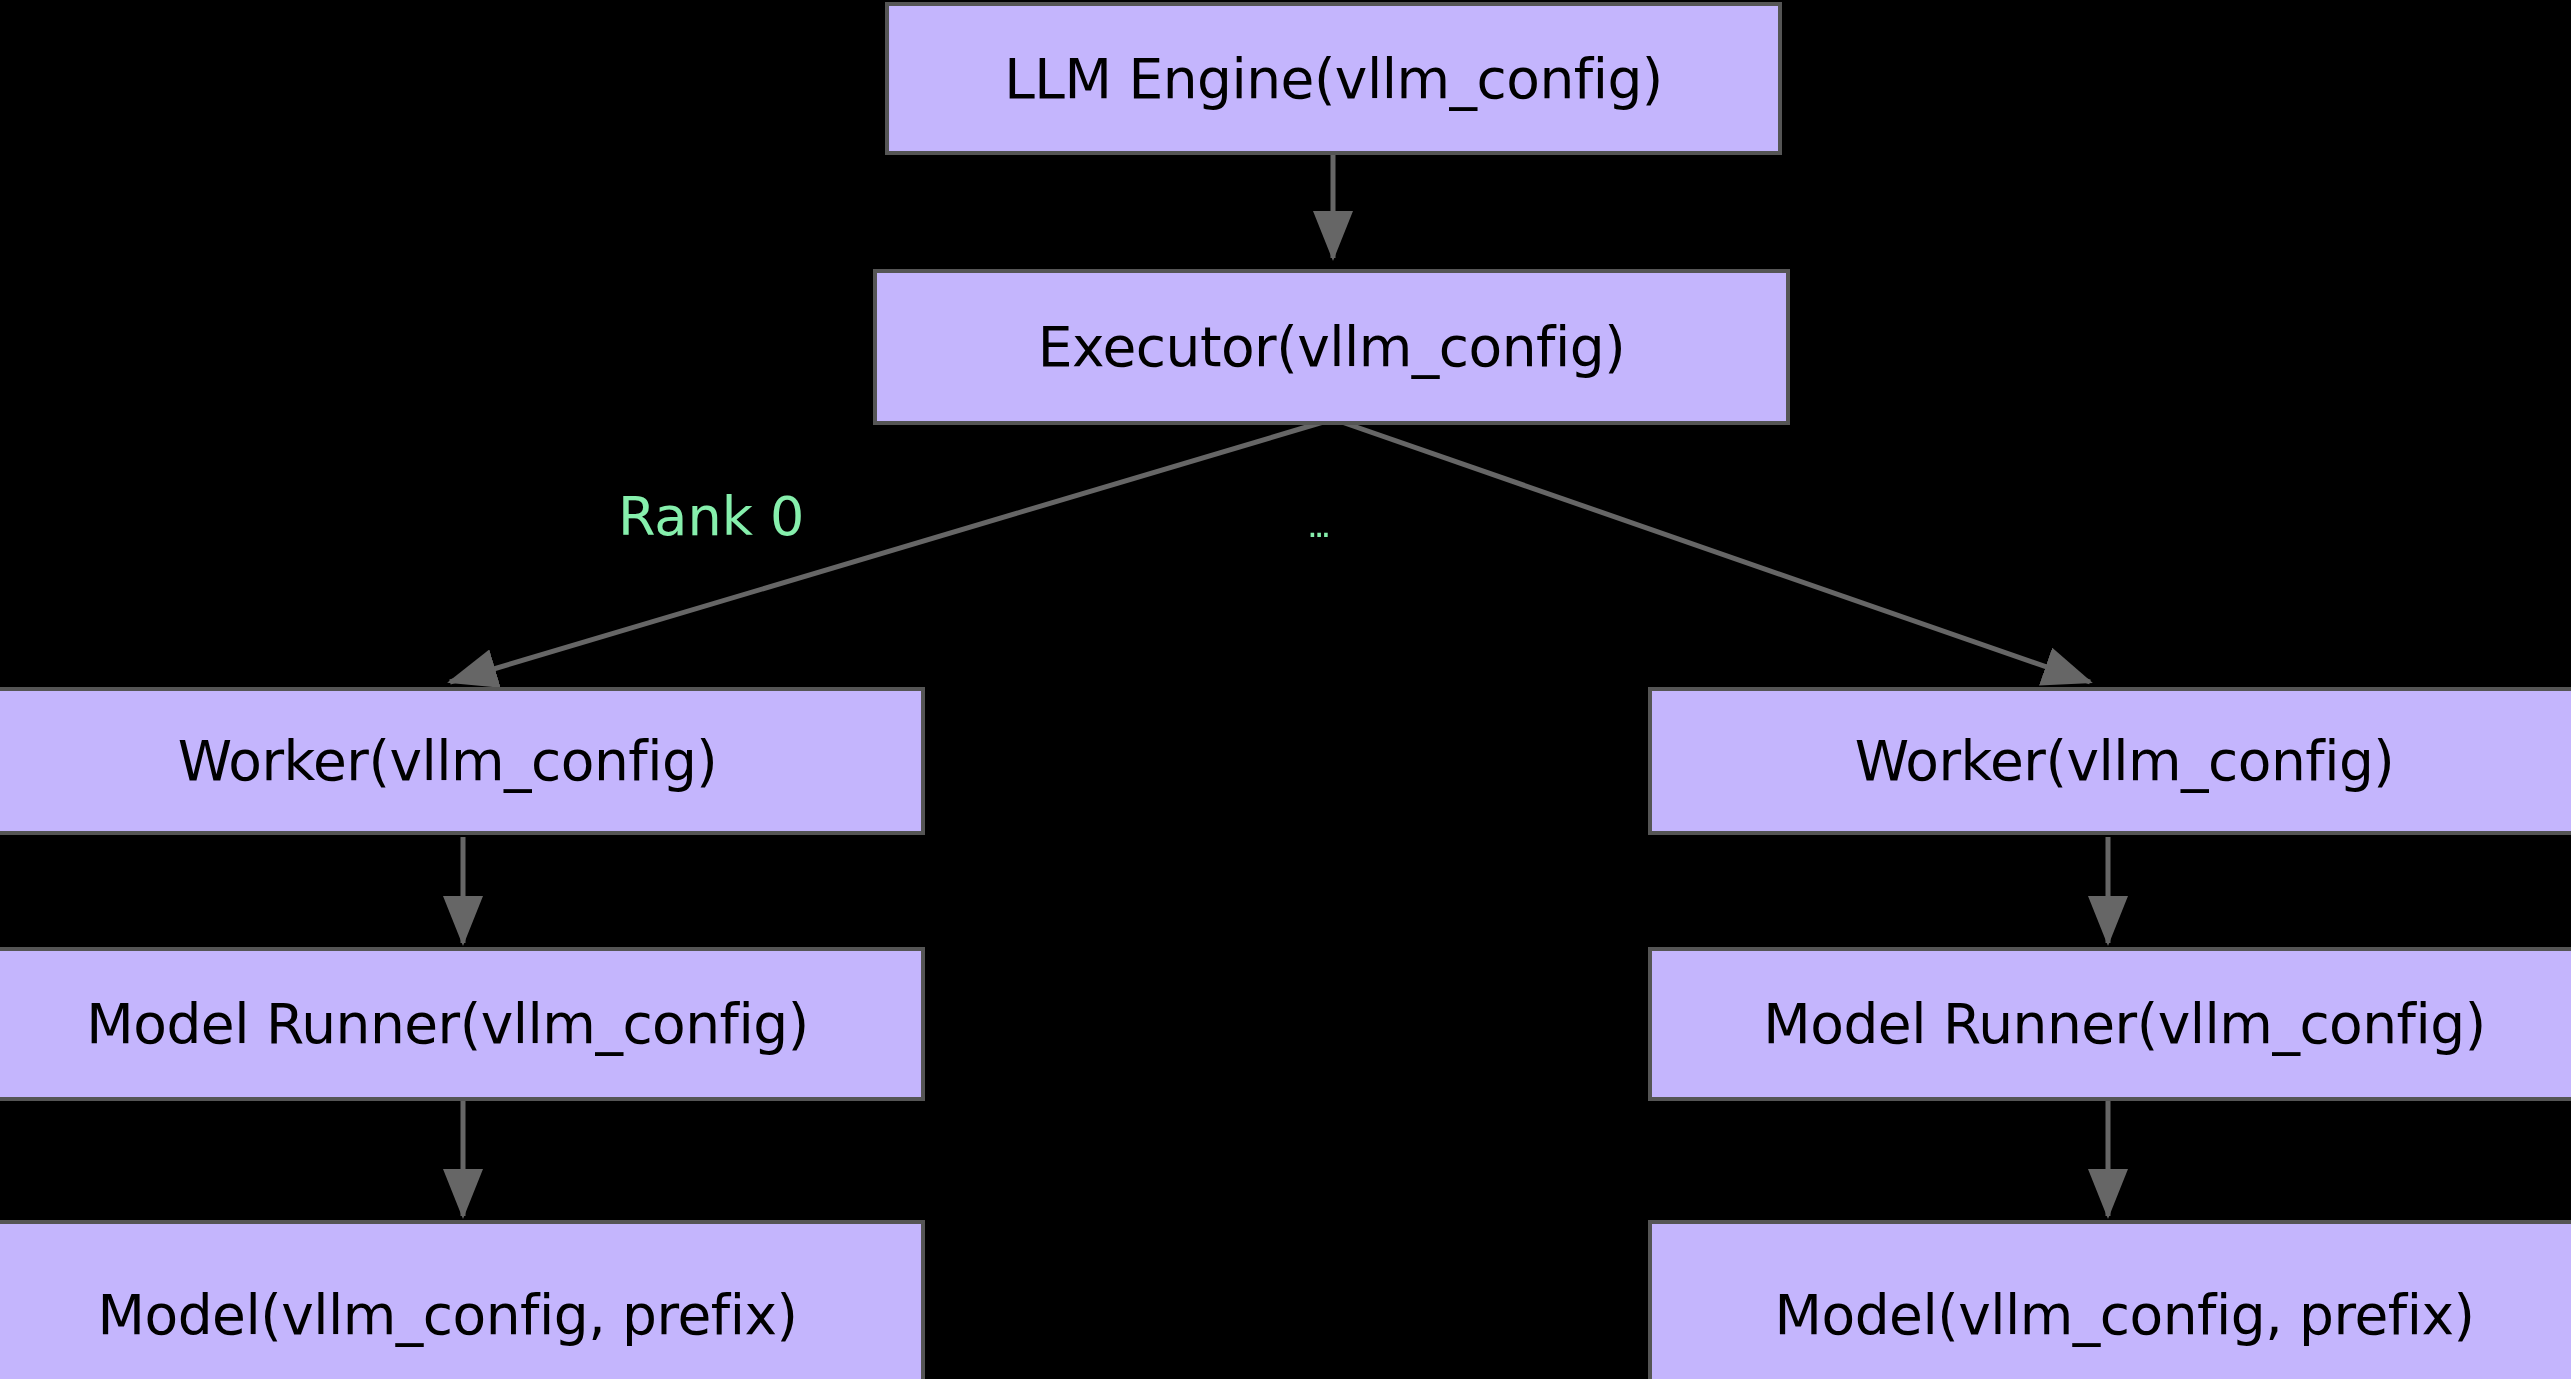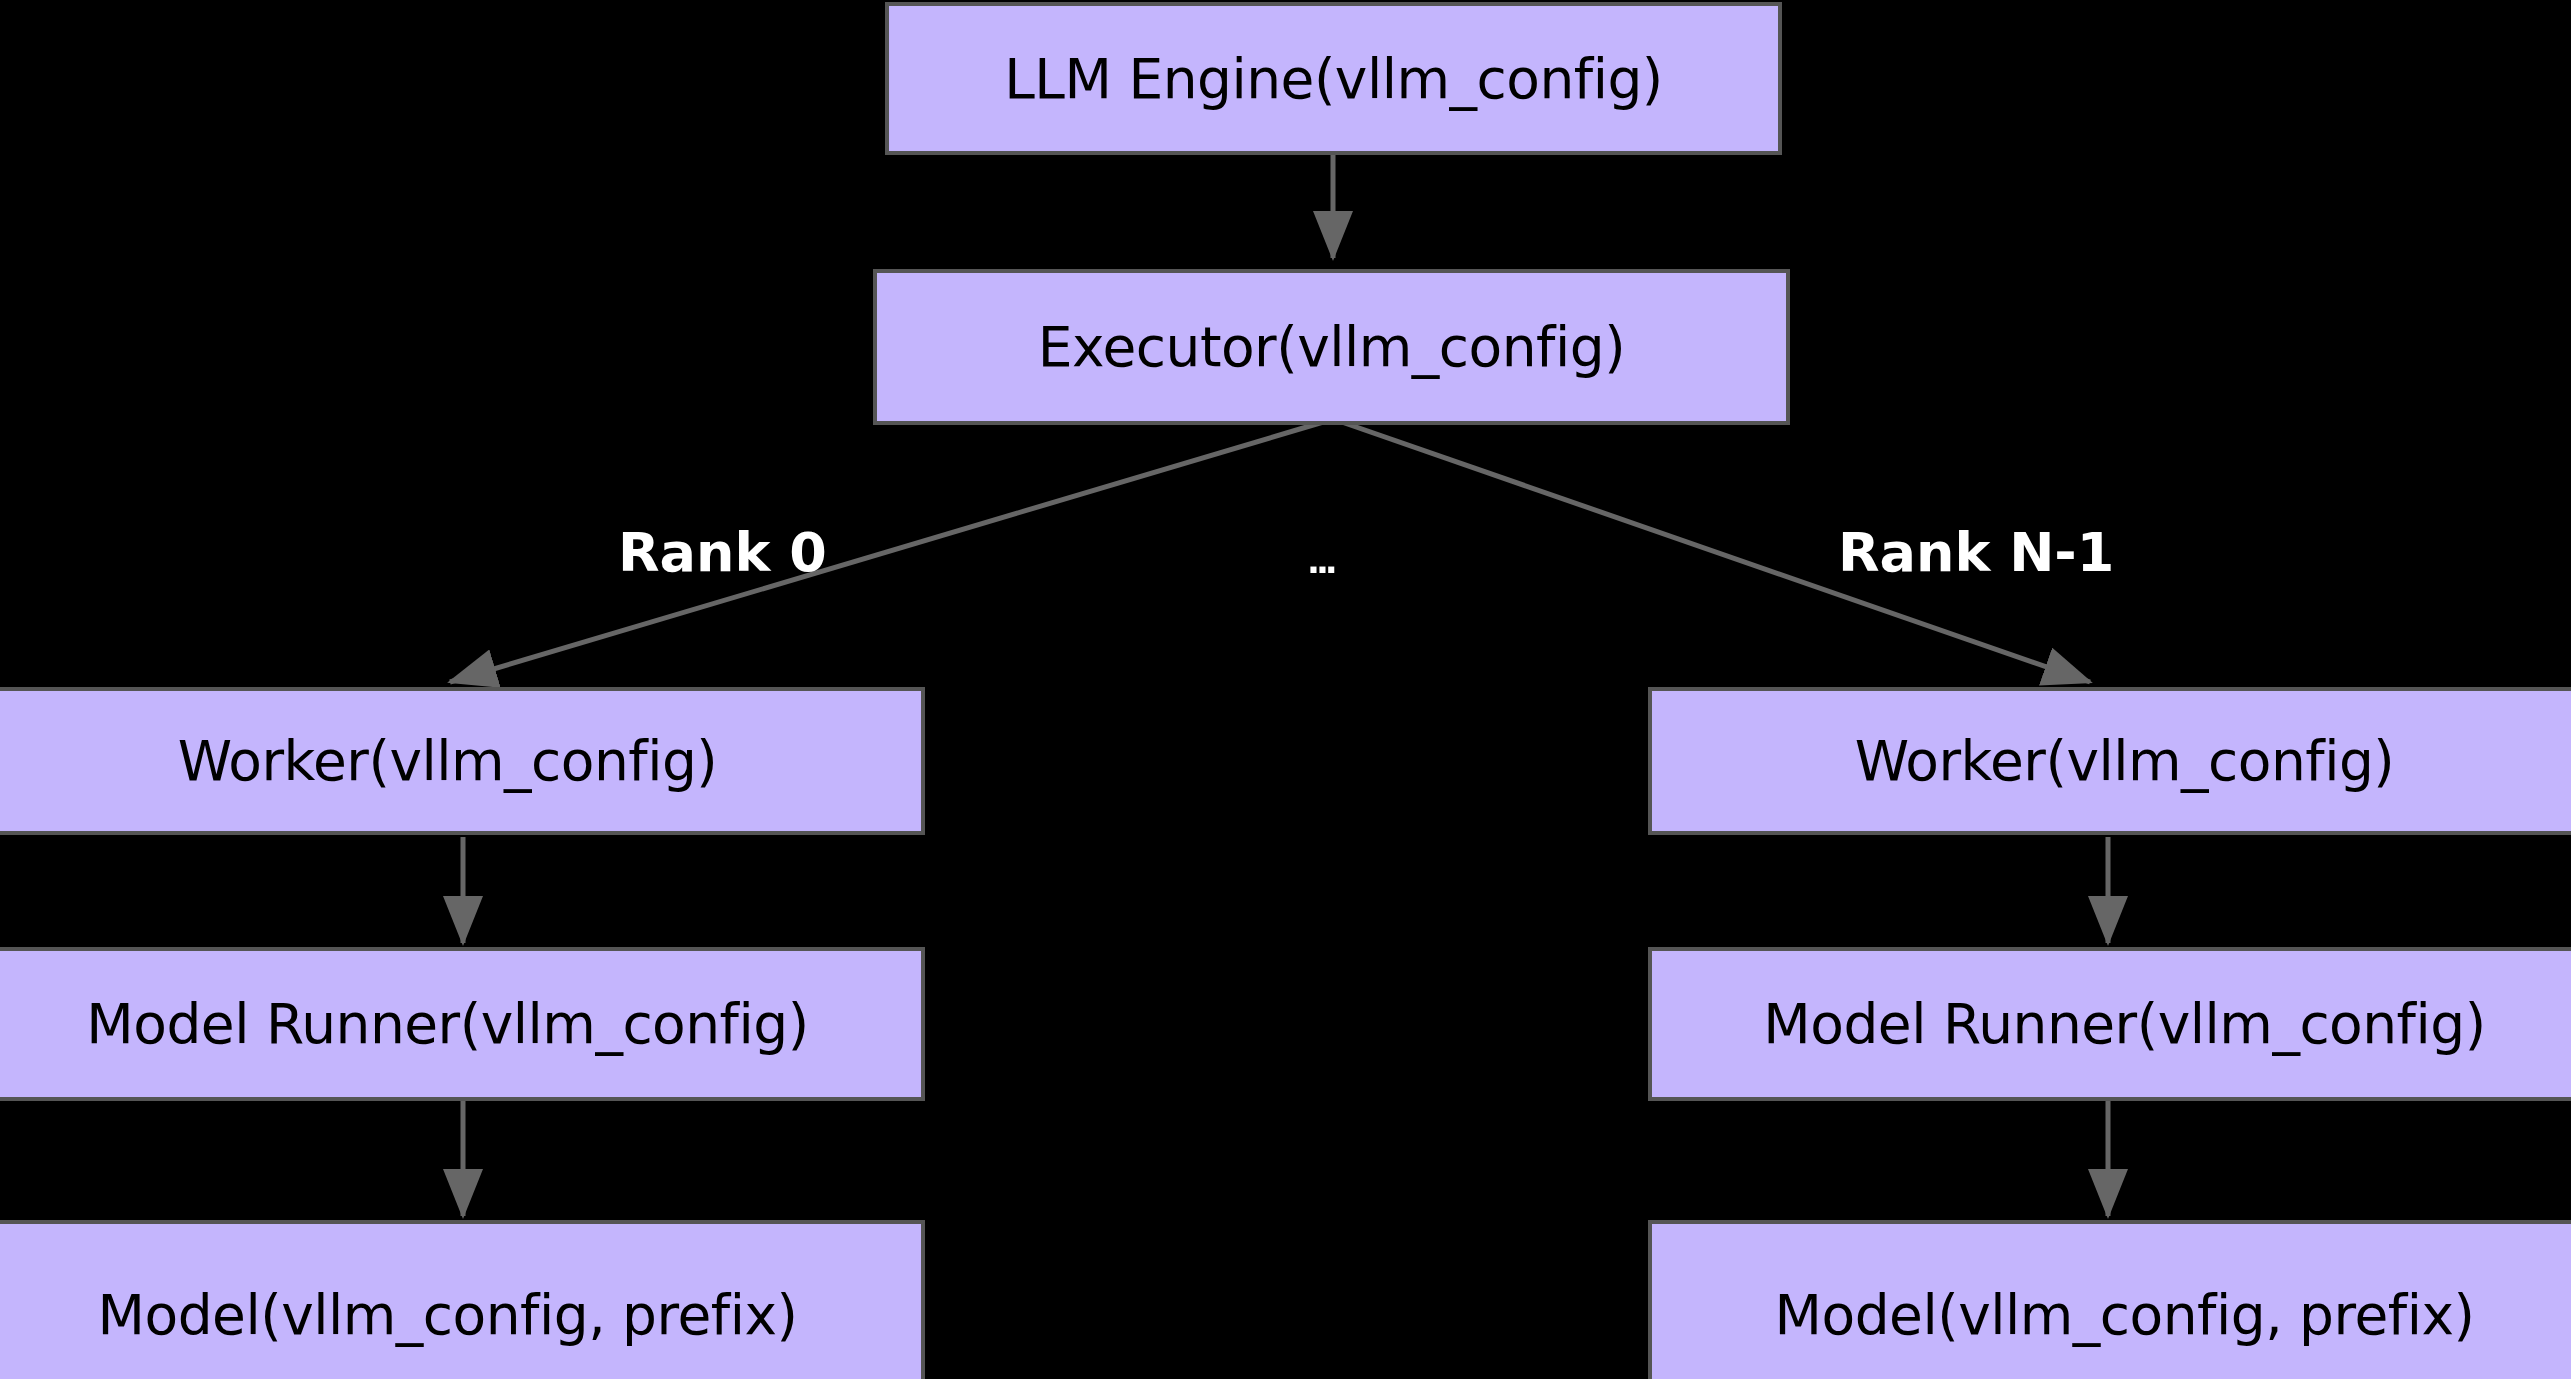--- a/index.html
+++ b/index.html
@@ -24,26 +24,25 @@
     align-items: center;
     justify-content: center;
     color: #000000;
     font-size: 55px;
     font-weight: 400;
     letter-spacing: -0.5px;
     white-space: nowrap;
   }
   .edge-label {
     position: absolute;
-    color: #ffffff;
+    color: #86efac;
     font-size: 54px;
-    font-weight: 700;
+    font-weight: 400;
     white-space: nowrap;
     letter-spacing: 0px;
-    margin-top: 36px;
   }
   .edge-label.small {
     font-size: 34px;
     letter-spacing: -4px;
   }
   svg.edges {
     position: absolute;
     left: 0;
     top: 0;
     width: 2571px;
@@ -107,15 +106,14 @@
   </div>
 
   <div class="node" style="left:1648px; top:1220px; width:953px; height:190px;">
     <span>Model(vllm_config, prefix)</span>
   </div>
 
   <div class="edge-label" style="left:618px; top:485px;">Rank 0</div>
 
   <div class="edge-label small" style="left:1307px; top:505px;">...</div>
 
-  <div class="edge-label" style="left:1838px; top:485px;">Rank N-1</div>
 
 </div>
 
 </body></html>

